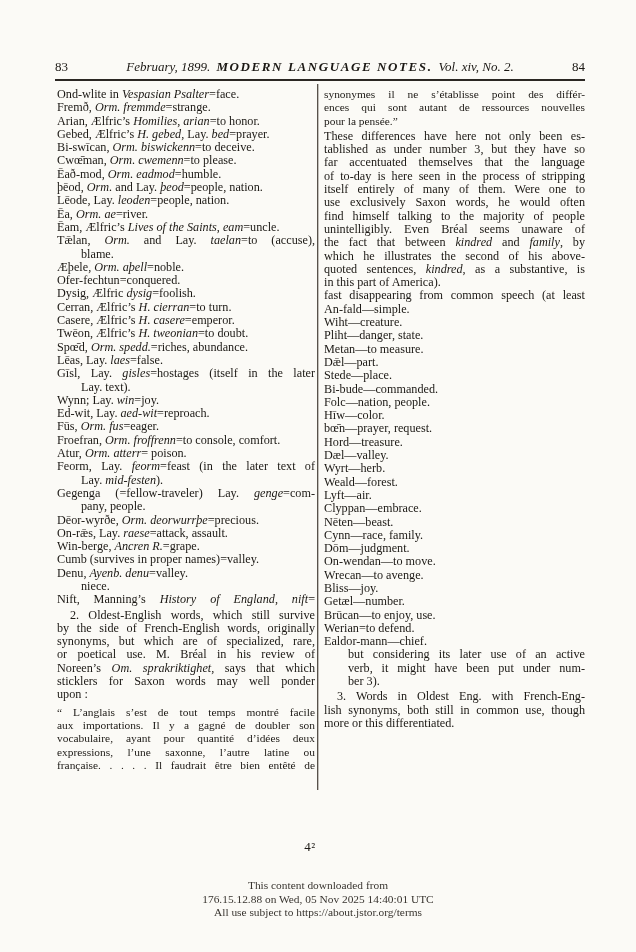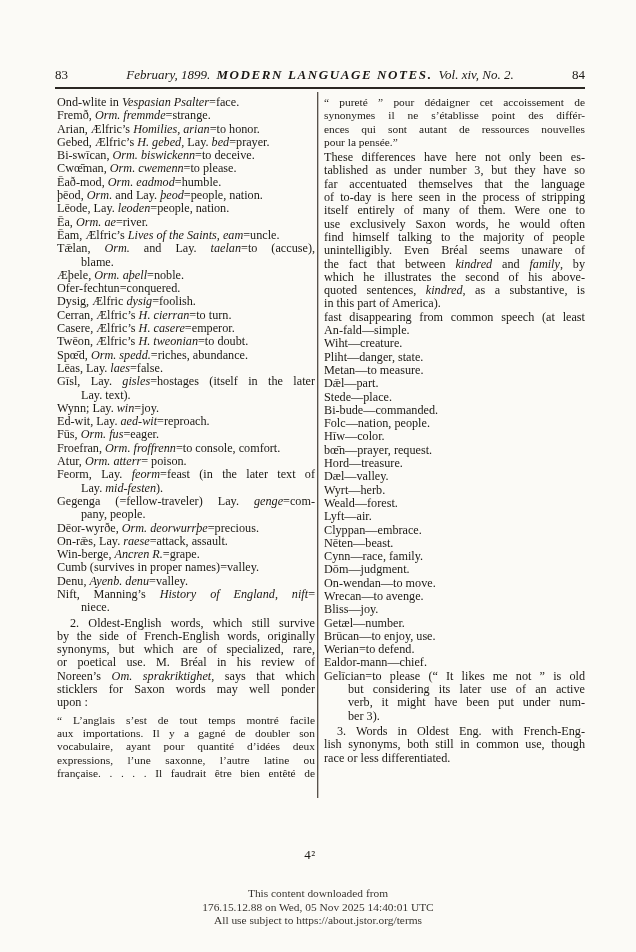--- a/index.html
+++ b/index.html
@@ -1,21 +1,21 @@
 <!DOCTYPE html>
 <html><head>
 <meta charset="utf-8">
 <style>
   html,body{margin:0;padding:0;}
   body{
     width:636px;height:952px;position:relative;overflow:hidden;
     background:#fbfaf6;color:#1b1814;
     font-family:"Liberation Serif","DejaVu Serif",serif;
   }
-  .page{position:absolute;inset:0;margin-top:8px;}
+  .page{position:absolute;inset:0;}
 
   
   .header{
     position:absolute;left:55px;top:59px;width:530px;
     display:flex;align-items:baseline;font-size:13px;
   }
   .pnum{width:42px;}
   .pnum.right{text-align:right;}
   .hcenter{flex:1;text-align:center;font-style:italic;white-space:nowrap;}
   .jtitle{font-weight:bold;letter-spacing:1.6px;padding:0 6px;font-family:Liberation Serif, serif;}
@@ -86,43 +86,42 @@
         <div class="line ind0">Atur, <i>Orm. atterr</i>= poison.</div>
         <div class="line ind0 just">Feorm, Lay. <i>feorm</i>=feast (in the later text of</div>
         <div class="line ind1">Lay. <i>mid-festen</i>).</div>
         <div class="line ind0 just">Gegenga (=fellow-traveler) Lay. <i>genge</i>=com-</div>
         <div class="line ind1">pany, people.</div>
         <div class="line ind0">Dēor-wyrðe, <i>Orm. deorwurrþe</i>=precious.</div>
         <div class="line ind0">On-rǣs, Lay. <i>raese</i>=attack, assault.</div>
         <div class="line ind0">Win-berge, <i>Ancren R.</i>=grape.</div>
         <div class="line ind0">Cumb (survives in proper names)=valley.</div>
         <div class="line ind0">Denu, <i>Ayenb. denu</i>=valley.</div>
+        <div class="line ind1">niece.</div>
         <div class="line ind0 just">Nift, Manning’s <i>History of England</i>, <i>nift</i>=</div>
-        <div class="line ind1">niece.</div>
       </div>
       <div class="blk blk-paragraph">
         <div class="line ind2 just">2. Oldest-English words, which still survive</div>
         <div class="line ind0 just">by the side of French-English words, originally</div>
         <div class="line ind0 just">synonyms, but which are of specialized, rare,</div>
         <div class="line ind0 just">or poetical use. M. Bréal in his review of</div>
         <div class="line ind0 just">Noreen’s <i>Om. sprakriktighet</i>, says that which</div>
         <div class="line ind0 just">sticklers for Saxon words may well ponder</div>
         <div class="line ind0">upon :</div>
       </div>
       <div class="blk blk-quote">
         <div class="line ind0 just">“ L’anglais s’est de tout temps montré facile</div>
         <div class="line ind0 just">aux importations. Il y a gagné de doubler son</div>
         <div class="line ind0 just">vocabulaire, ayant pour quantité d’idées deux</div>
         <div class="line ind0 just">expressions, l’une saxonne, l’autre latine ou</div>
         <div class="line ind0 just">française. . . . . Il faudrait être bien entêté de</div>
       </div>
     </div>
   <div class="col" id="col-right">
       <div class="blk blk-quote">
-        <div class="line ind0 just">“ pureté ” pour dédaigner cet accoissement de</div>
         <div class="line ind0 just">synonymes il ne s’établisse point des différ-</div>
         <div class="line ind0 just">ences qui sont autant de ressources nouvelles</div>
         <div class="line ind0">pour la pensée.”</div>
       </div>
       <div class="blk blk-paragraph">
         <div class="line ind0 just">These differences have here not only been es-</div>
         <div class="line ind0 just">tablished as under number 3, but they have so</div>
         <div class="line ind0 just">far accentuated themselves that the language</div>
         <div class="line ind0 just">of to-day is here seen in the process of stripping</div>
         <div class="line ind0 just">itself entirely of many of them. Were one to</div>
@@ -155,29 +154,28 @@
         <div class="line ind0">Nēten—beast.</div>
         <div class="line ind0">Cynn—race, family.</div>
         <div class="line ind0">Dōm—judgment.</div>
         <div class="line ind0">On-wendan—to move.</div>
         <div class="line ind0">Wrecan—to avenge.</div>
         <div class="line ind0">Bliss—joy.</div>
         <div class="line ind0">Getæl—number.</div>
         <div class="line ind0">Brūcan—to enjoy, use.</div>
         <div class="line ind0">Werian=to defend.</div>
         <div class="line ind0">Ealdor-mann—chief.</div>
-        <div class="line ind0 just">Gelīcian=to please (“ It likes me not ” is old</div>
         <div class="line ind1 just">but considering its later use of an active</div>
         <div class="line ind1 just">verb, it might have been put under num-</div>
         <div class="line ind1">ber 3).</div>
       </div>
       <div class="blk blk-paragraph">
         <div class="line ind2 just">3. Words in Oldest Eng. with French-Eng-</div>
         <div class="line ind0 just">lish synonyms, both still in common use, though</div>
-        <div class="line ind0">race or less differentiated.</div>
+        <div class="line ind0">more or this differentiated.</div>
       </div>
     </div>
 
   <div class="signature">4²</div>
 
   <div class="footer">
     <div>This content downloaded from</div>
     <div>176.15.12.88 on Wed, 05 Nov 2025 14:40:01 UTC</div>
     <div>All use subject to https://about.jstor.org/terms</div>
   </div>

